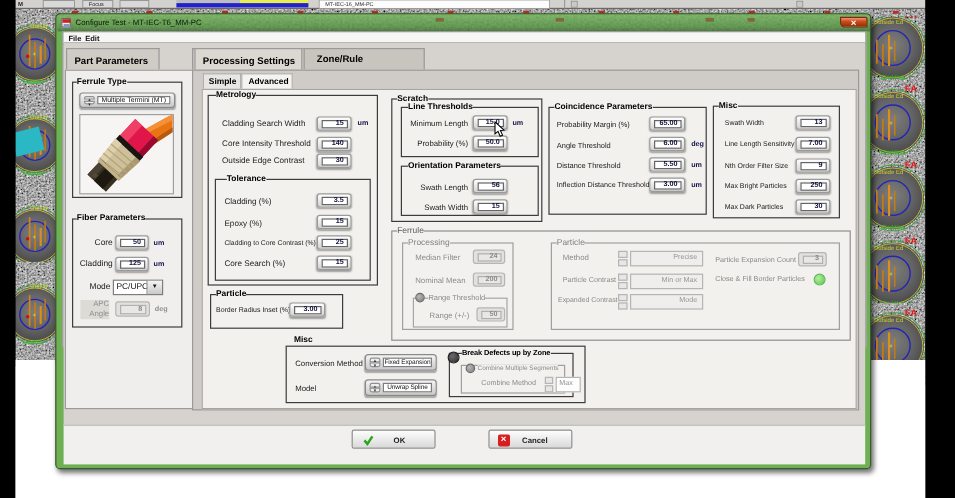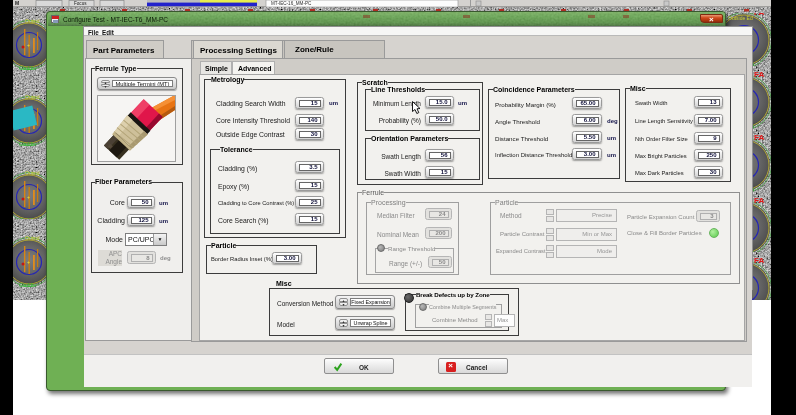--- a/index.html
+++ b/index.html
@@ -166,21 +166,21 @@
       <div class="abs" style="left:1px;top:3.5px;width:5px;height:3px;background:#8899bb;"></div>
     </div>
     <div class="abs" style="left:16px;top:3.5px;font-size:6.5px;color:#0c1a08;white-space:nowrap;">Configure Test - MT-IEC-T6_MM-PC</div>
 
     <div class="abs" style="left:653px;top:1.5px;width:23px;height:9.5px;border-radius:0 2px 0 4px;
          background:linear-gradient(180deg,#e89a72 0%,#cf4b1e 40%,#b83a10 70%,#8f2d0c 100%);
          border:1px solid #7d2a10;">
       <div class="abs" style="left:8px;top:1px;color:#fff;font-size:8px;font-weight:bold;line-height:8px;">×</div>
     </div>
 
-    <div class="abs" style="left:5px;top:14px;width:670px;height:264px;background:#d6d3cc;border:1px solid #8f8f8f;margin-left:31px;">
+    <div class="abs" style="left:5px;top:14px;width:670px;height:264px;background:#d6d3cc;border:1px solid #8f8f8f;">
 
       <div class="abs" style="left:0;top:0;width:668px;height:9px;background:#f6f6f5;border-bottom:1px solid #b9b9b9;">
         <span style="position:absolute;left:4px;top:1.5px;font-size:6.3px;font-weight:bold;color:#111;">File</span>
         <span style="position:absolute;left:18px;top:1.5px;font-size:6.3px;font-weight:bold;color:#111;">Edit</span>
       </div>
 
       <div class="abs" id="dlgbody" style="left:0;top:10px;width:668px;height:317px;background:#d6d3cf;">
 
         <div class="abs" style="left:2px;top:3px;width:78px;height:18px;background:#cfccc6;border:1px solid #9a9a9a;border-bottom:none;font-weight:bold;font-size:8px;color:#000;padding:5px 0 0 6px;">Part Parameters</div>
         <div class="abs" style="left:1px;top:21px;width:108px;height:283px;background:#efeeec;border:1px solid #9a9a9a;"></div>

